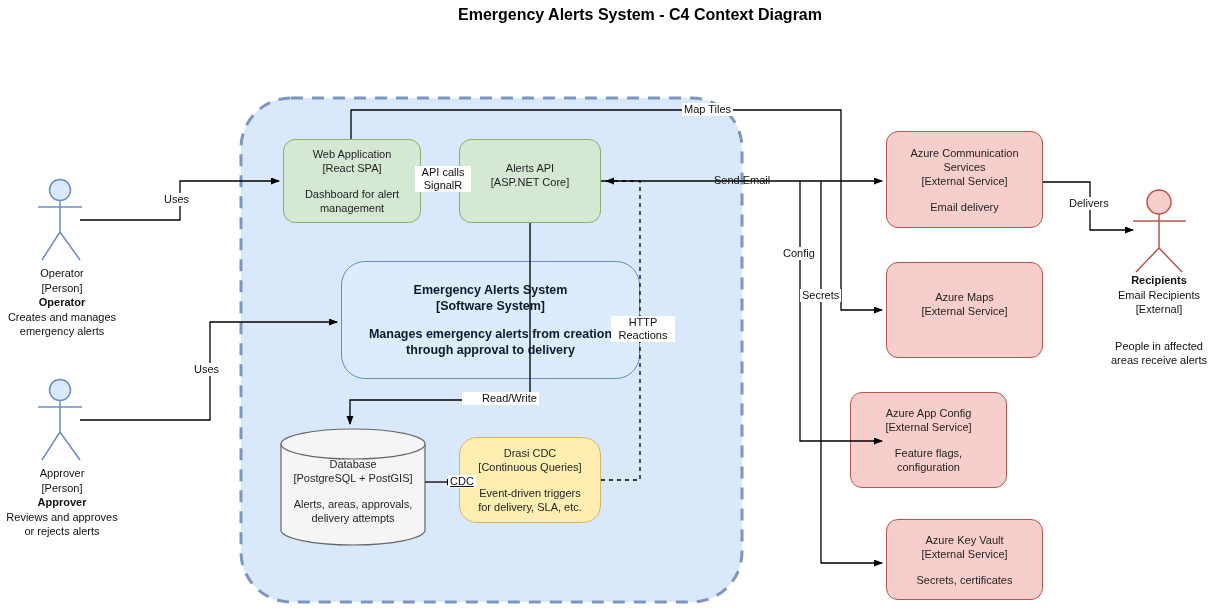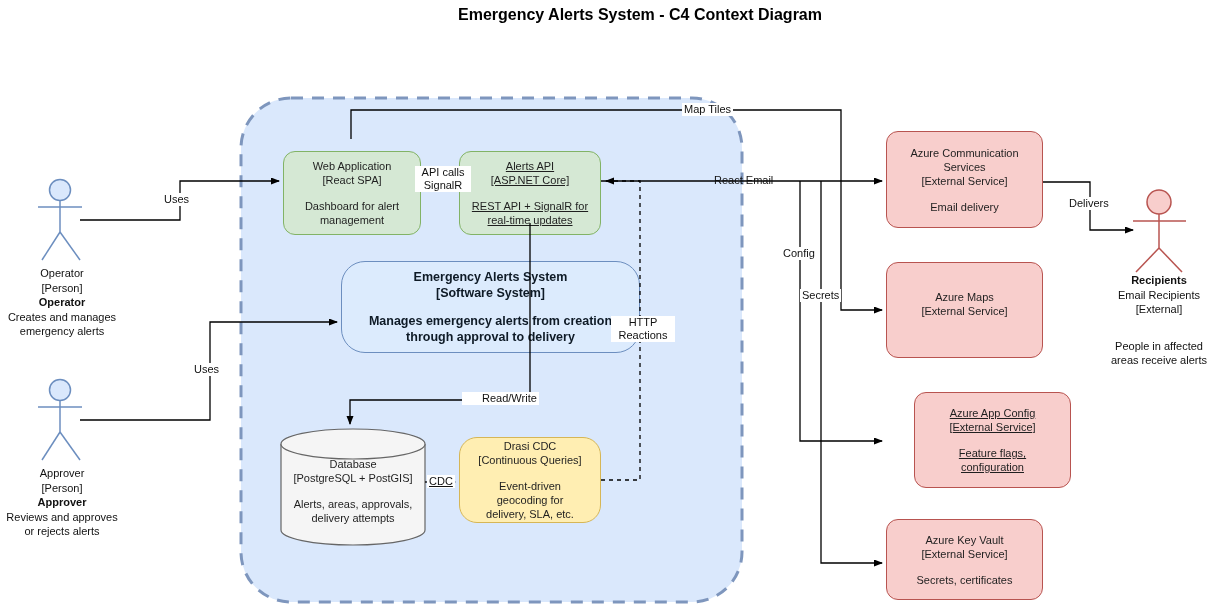--- a/index.html
+++ b/index.html
@@ -20,21 +20,21 @@
     text-align:center;font-size:11px;line-height:14px;color:#1f1f1f;
     border:1px solid #999;
   }
   .node .t{white-space:pre-line;}
   .sp12{height:12px;flex:none;}
   .sp22{height:22px;flex:none;}
   .green{background:var(--green-fill,#d5e8d4);border-color:var(--green-border,#82b366);}
   .bluebox{background:var(--blue-fill,#dcebfd);border-color:var(--blue-border,#6c8ebf);border-radius:24px;font-weight:bold;font-size:12.5px;line-height:16px;color:#0e1a26;}
   .yellow{background:var(--yellow-fill,#ffeeb2);border-color:var(--yellow-border,#d6b656);border-radius:18px;}
   .pink{background:var(--pink-fill,#f8cecc);border-color:var(--pink-border,#b85450);padding:0 17px;}
-  .pad12{padding:8px 6px;margin-top:12px;}
+  .pad12{padding:8px 6px;}
   
   .elabel{
     position:absolute;background:#fff;font-size:11px;line-height:13px;
     padding:0 2px;text-align:center;color:#111;white-space:nowrap;
   }
   .elabel.wrap{white-space:normal;}
   .elabel.clear{background:transparent;}
   
   .actor-cap{position:absolute;text-align:center;font-size:11px;line-height:14.5px;color:#111;}
   .actor-cap .bold{font-weight:bold;}
@@ -51,55 +51,54 @@
     <rect x="241" y="98" width="501" height="504" rx="50" ry="50" fill="var(--boundary-fill,#dae8fc)" stroke="var(--boundary-border,#7e96bd)" stroke-width="3" stroke-dasharray="12 9"></rect>
   </svg>
 
   <div class="node green pad12" style="left:283px;top:139px;width:138px;height:84px;">
     <div class="t">Web Application</div>
     <div class="t">[React SPA]</div>
     <div class="sp12"></div>
     <div class="t">Dashboard for alert management</div>
   </div>
 
-  <div class="node green pad12" style="left:459px;top:139px;width:142px;height:84px;text-decoration:underline;">
+  <div class="node green pad12" style="left:459px;top:139px;width:142px;height:84px;">
     <div class="t">Alerts API</div>
     <div class="t">[ASP.NET Core]</div>
     <div class="sp12"></div>
-    <div class="t">REST API + SignalR for real-time updates</div>
-  </div>
-
-  <div class="node bluebox" style="left:341px;top:261px;width:299px;height:92px;padding:0 12px;">
+  </div>
+
+  <div class="node bluebox" style="left:341px;top:261px;width:299px;height:118px;padding:0 12px;">
     <div class="t">Emergency Alerts System</div>
     <div class="t">[Software System]</div>
     <div class="sp12"></div>
     <div class="t">Manages emergency alerts from creation through approval to delivery</div>
   </div>
 
   <div class="node yellow" style="left:459px;top:437px;width:142px;height:86px;padding:0 16px;">
     <div class="t">Drasi CDC</div>
     <div class="t">[Continuous Queries]</div>
     <div class="sp12"></div>
-    <div class="t">Event-driven geocoding for delivery, SLA, etc.</div>
+    <div class="t">Event-driven triggers for delivery, SLA, etc.</div>
   </div>
 
   <div class="node pink" style="left:886px;top:131px;width:157px;height:97px;">
     <div class="t">Azure Communication Services</div>
     <div class="t">[External Service]</div>
     <div class="sp12"></div>
     <div class="t">Email delivery</div>
   </div>
 
   <div class="node pink" style="left:886px;top:262px;width:157px;height:96px;text-align:right;">
     <div class="t">Azure Maps</div>
     <div class="t">[External Service]</div>
     <div class="sp12"></div>
   </div>
 
-  <div class="node pink" style="left:914px;top:392px;width:157px;height:96px;text-decoration:underline;">
+  <div class="node pink" style="left:850px;top:392px;width:157px;height:96px;">
     <div class="t">Azure App Config</div>
     <div class="t">[External Service]</div>
     <div class="sp12"></div>
     <div class="t">Feature flags, configuration</div>
   </div>
 
   <div class="node pink" style="left:886px;top:519px;width:157px;height:81px;">
     <div class="t">Azure Key Vault</div>
     <div class="t">[External Service]</div>
     <div class="sp12"></div>
@@ -152,24 +151,24 @@
       <line x1="1133" y1="221" x2="1186" y2="221"></line>
       <line x1="1159" y1="248" x2="1136" y2="272"></line>
       <line x1="1159" y1="248" x2="1182" y2="272"></line>
     </g>
   </svg>
 
   <div class="elabel" style="left:162px;top:193px;">Uses</div>
   <div class="elabel" style="left:192px;top:363px;">Uses</div>
   <div class="elabel wrap" style="left:415px;top:166px;width:52px;">API calls SignalR</div>
   <div class="elabel" style="left:682px;top:103px;">Map Tiles</div>
-  <div class="elabel clear" style="left:712px;top:174px;">React Email</div>
+  <div class="elabel clear" style="left:712px;top:174px;">Send Email</div>
   <div class="elabel wrap" style="left:611px;top:316px;width:60px;">HTTP Reactions</div>
   <div class="elabel" style="left:462px;top:392px;padding-left:20px;">Read/Write</div>
-  <div class="elabel" style="left:427px;top:475px;text-decoration:underline;">CDC</div>
+  <div class="elabel" style="left:448px;top:475px;text-decoration:underline;">CDC</div>
   <div class="elabel" style="left:781px;top:247px;">Config</div>
   <div class="elabel" style="left:800px;top:289px;">Secrets</div>
   <div class="elabel" style="left:1067px;top:197px;">Delivers</div>
 
   <div class="dbtext" style="left:281px;top:457px;width:144px;">
     <div class="t">Database</div>
     <div class="t">[PostgreSQL + PostGIS]</div>
     <div class="sp12"></div>
     <div class="t">Alerts, areas, approvals, delivery attempts</div>
   </div>

